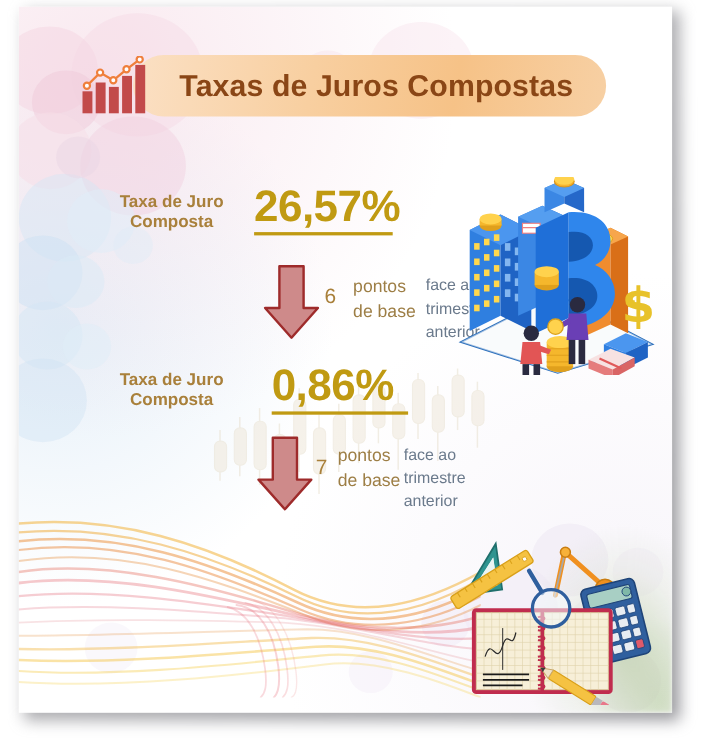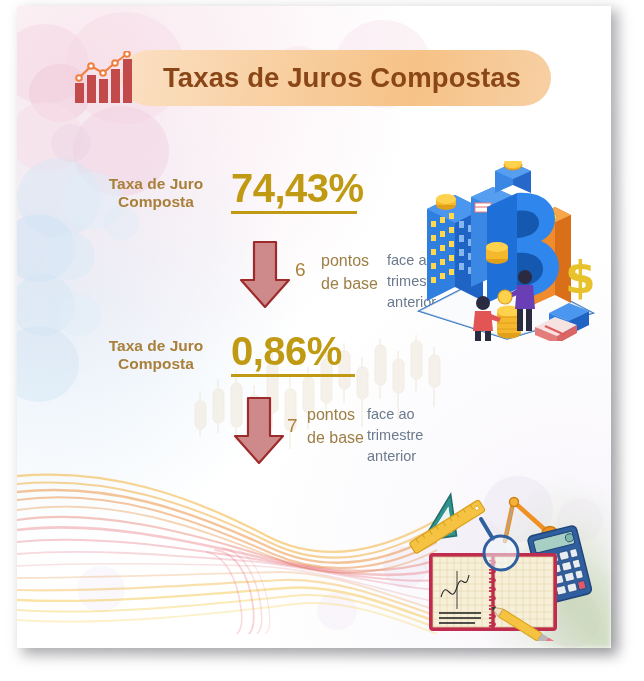--- a/index.html
+++ b/index.html
@@ -184,21 +184,21 @@
     position: absolute;
     left: 296px;
     top: 76px;
     font-size: 14.5px;
     color: #6b7a8c;
     line-height: 1.45;
     white-space: nowrap;
   }
 
   
-  #hkd-block .value-col { left: 140px; top: -6px; }
+  #hkd-block .value-col { left: 156px; top: -6px; }
   #hkd-block .value-rule { width: 124px; }
   #hkd-block .arrow-wrap { left: 140px; top: 60px; }
   #hkd-block .bp-num { left: 196px; top: 80px; }
   #hkd-block .bp-text { left: 216px; top: 68px; }
   #hkd-block .cmp-text { left: 276px; top: 68px; }
 
   
   .illus-bank { position: absolute; left: 392px; top: 155px; width: 190px; height: 180px; }
   .illus-desk { position: absolute; left: 382px; top: 485px; width: 205px; height: 150px; }
 </style>
@@ -352,21 +352,21 @@
 
     <div class="rate-block" id="mop-block">
       <div class="currency-col">
         <div class="currency-sub">
           <div>Taxa de Juro</div>
           <div>Composta</div>
         </div>
       </div>
 
       <div class="value-col">
-        <div class="value-num">74,43%</div>
+        <div class="value-num">26,57%</div>
         <div class="value-rule"></div>
       </div>
 
       <div class="arrow-wrap">
         <svg viewBox="0 0 56 70" width="56" height="70">
           <polygon points="17,2 39,2 39,40 52,40 28,67 4,40 17,40" fill="#ce8a8a" stroke="#9e2b2b" stroke-width="2.2" stroke-linejoin="round"></polygon>
         </svg>
       </div>
 
       <div class="bp-num">6</div>

